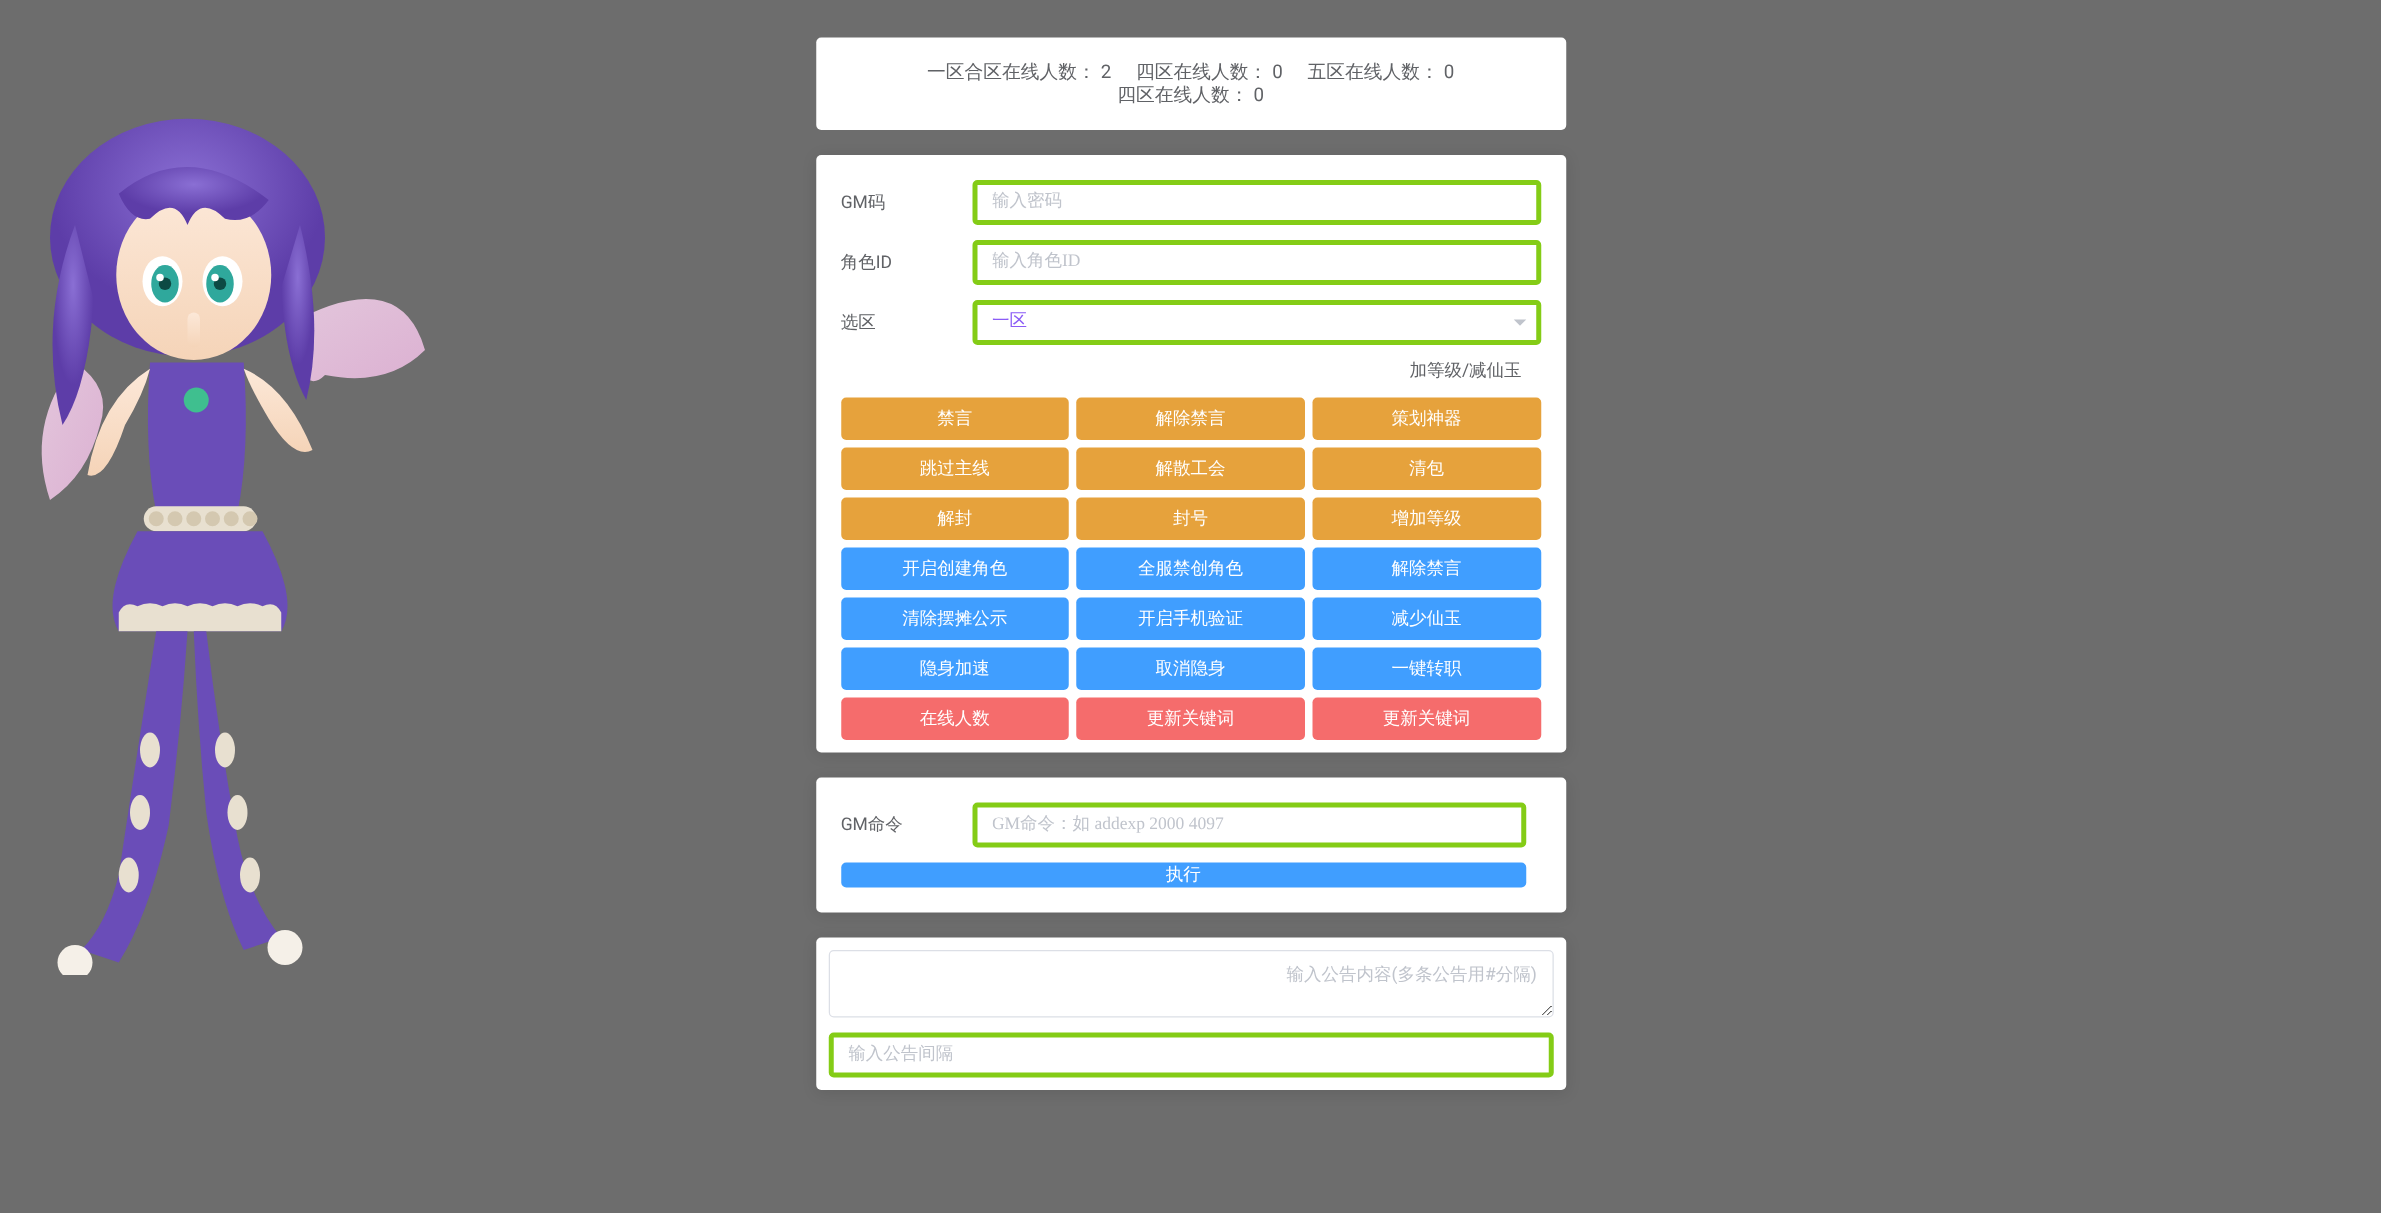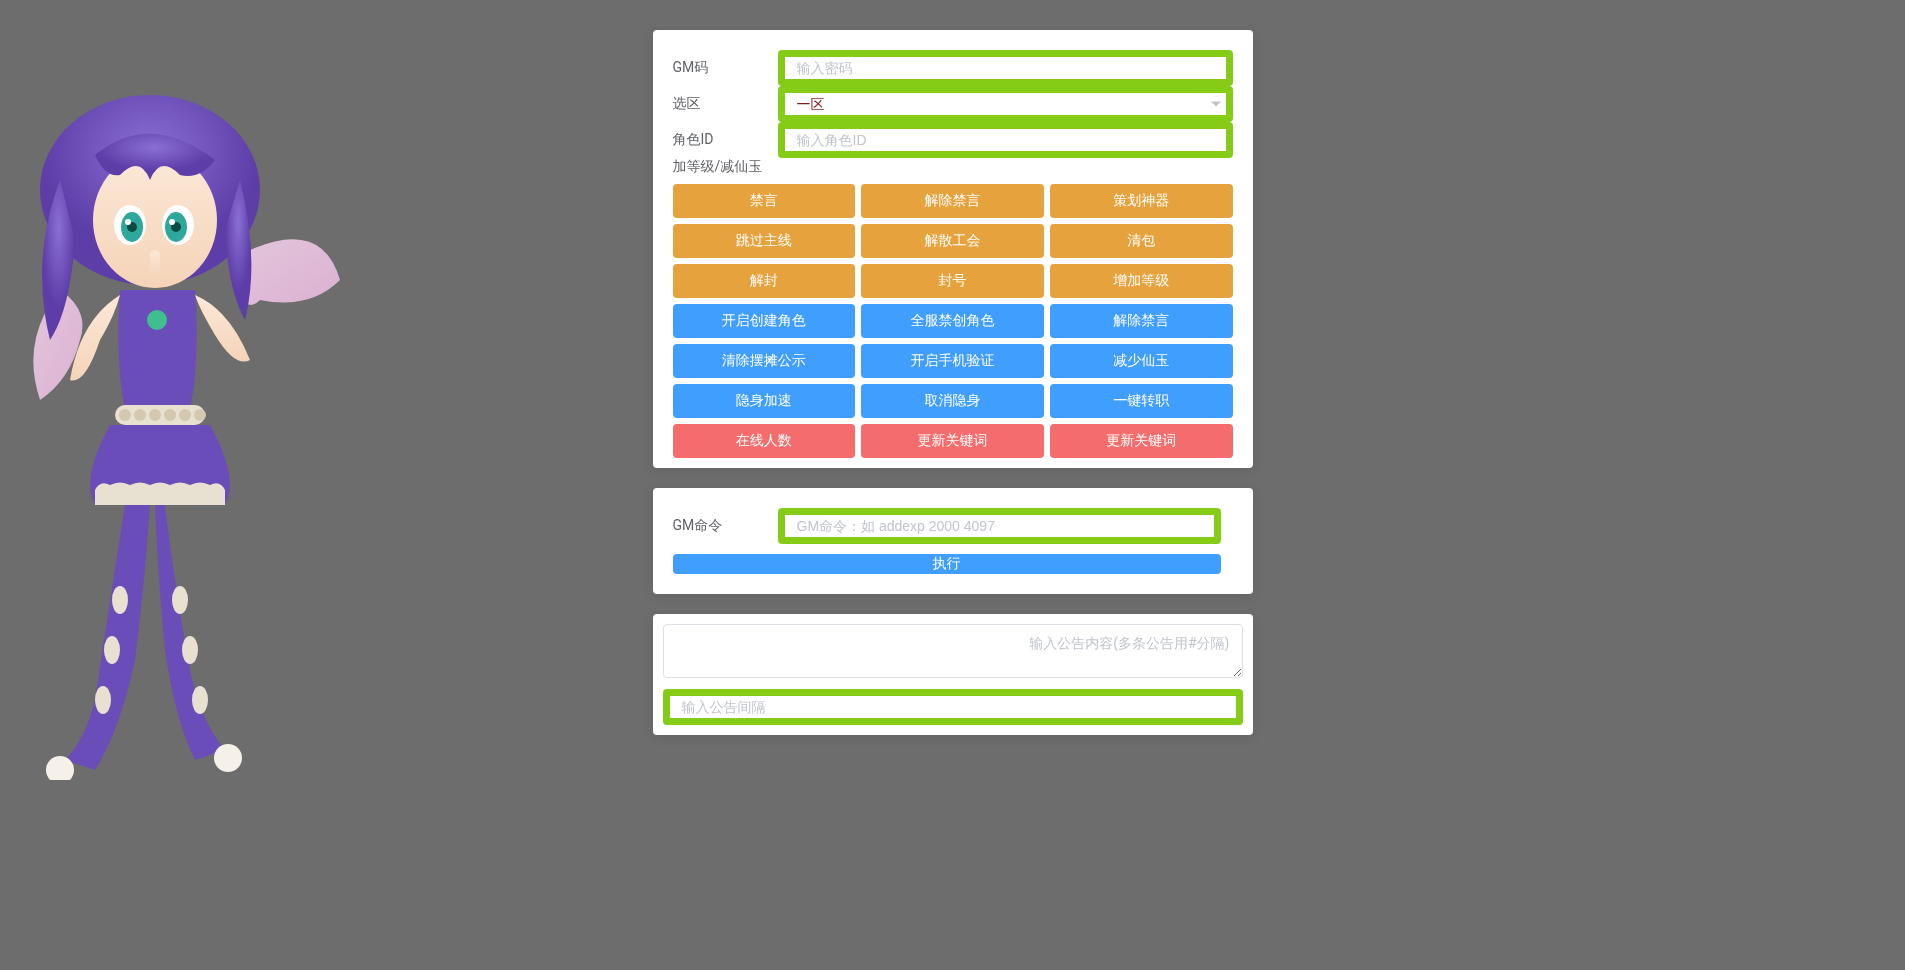--- a/index.html
+++ b/index.html
@@ -39,42 +39,45 @@
     .main-card {
       background: #fff;
       border-radius: 4px;
       padding: 20px 20px 10px 20px;
       box-shadow: 0 2px 12px 0 rgba(0,0,0,0.1);
       margin-bottom: 20px;
     }
     .form-row {
       display: flex;
       align-items: center;
+      margin-bottom: 12px;
+      justify-content: flex-end;
     }
     .form-label {
       width: 105px;
       text-align: left;
       padding-right: 12px;
       color: #606266;
       font-size: 14px;
       flex-shrink: 0;
     }
     .form-control {
       flex: 1;
     }
     .input {
       width: 100%;
       height: 36px;
-      border: 7px solid #84cc16;
+      border: 4px solid #84cc16;
       border-radius: 4px;
       padding: 0 12px;
       font-size: 14px;
-      color: #7f1d1d;
+      color: #8b5cf6;
       line-height: 36px;
       outline: none;
+      font-family: Liberation Serif, serif;
     }
     .input::placeholder {
       color: #c0c4cc;
     }
     .select-wrapper {
       position: relative;
     }
     .select-wrapper::after {
       content: '';
       position: absolute;
@@ -227,45 +230,59 @@
   <ellipse cx="180" cy="540" rx="8" ry="14" fill="#e8e0d0"></ellipse>
   <ellipse cx="190" cy="590" rx="8" ry="14" fill="#e8e0d0"></ellipse>
   <ellipse cx="200" cy="640" rx="8" ry="14" fill="#e8e0d0"></ellipse>
 
   <circle cx="60" cy="710" r="14" fill="#f5f0e8"></circle>
   <circle cx="228" cy="698" r="14" fill="#f5f0e8"></circle>
 </svg>
 
 <div class="container">
 
+  <div class="header-card">
+    <span class="header-stat">
+      <span>一区合区在线人数：</span><span class="value">2</span>
+    </span>
+    <span class="header-stat">
+      <span>四区在线人数：</span><span class="value">0</span>
+    </span>
+    <span class="header-stat">
+      <span>五区在线人数：</span><span class="value">0</span>
+    </span>
+    <span class="header-stat">
+      <span>四区在线人数：</span><span class="value">0</span>
+    </span>
+  </div>
 
   <div class="main-card">
 
     <div class="form-row">
       <div class="form-label">GM码</div>
       <div class="form-control">
         <input type="password" class="input" placeholder="输入密码" style="">
       </div>
     </div>
 
     <div class="form-row">
+      <div class="form-label">角色ID</div>
+      <div class="form-control">
+        <input type="text" class="input" placeholder="输入角色ID" style="">
+      </div>
+    </div>
+
+    <div class="form-row">
       <div class="form-label">选区</div>
       <div class="form-control select-wrapper">
         <input type="text" class="input" readonly="" value="一区" style="">
       </div>
     </div>
 
     <div class="form-row">
-      <div class="form-label">角色ID</div>
-      <div class="form-control">
-        <input type="text" class="input" placeholder="输入角色ID" style="">
-      </div>
-    </div>
-
-    <div class="form-row">
       <div class="form-label">加等级/减仙玉</div>
     </div>
 
     <div class="button-grid">
       <button class="btn btn-warning">禁言</button>
       <button class="btn btn-warning">解除禁言</button>
       <button class="btn btn-warning">策划神器</button>
 
       <button class="btn btn-warning">跳过主线</button>
       <button class="btn btn-warning">解散工会</button>

